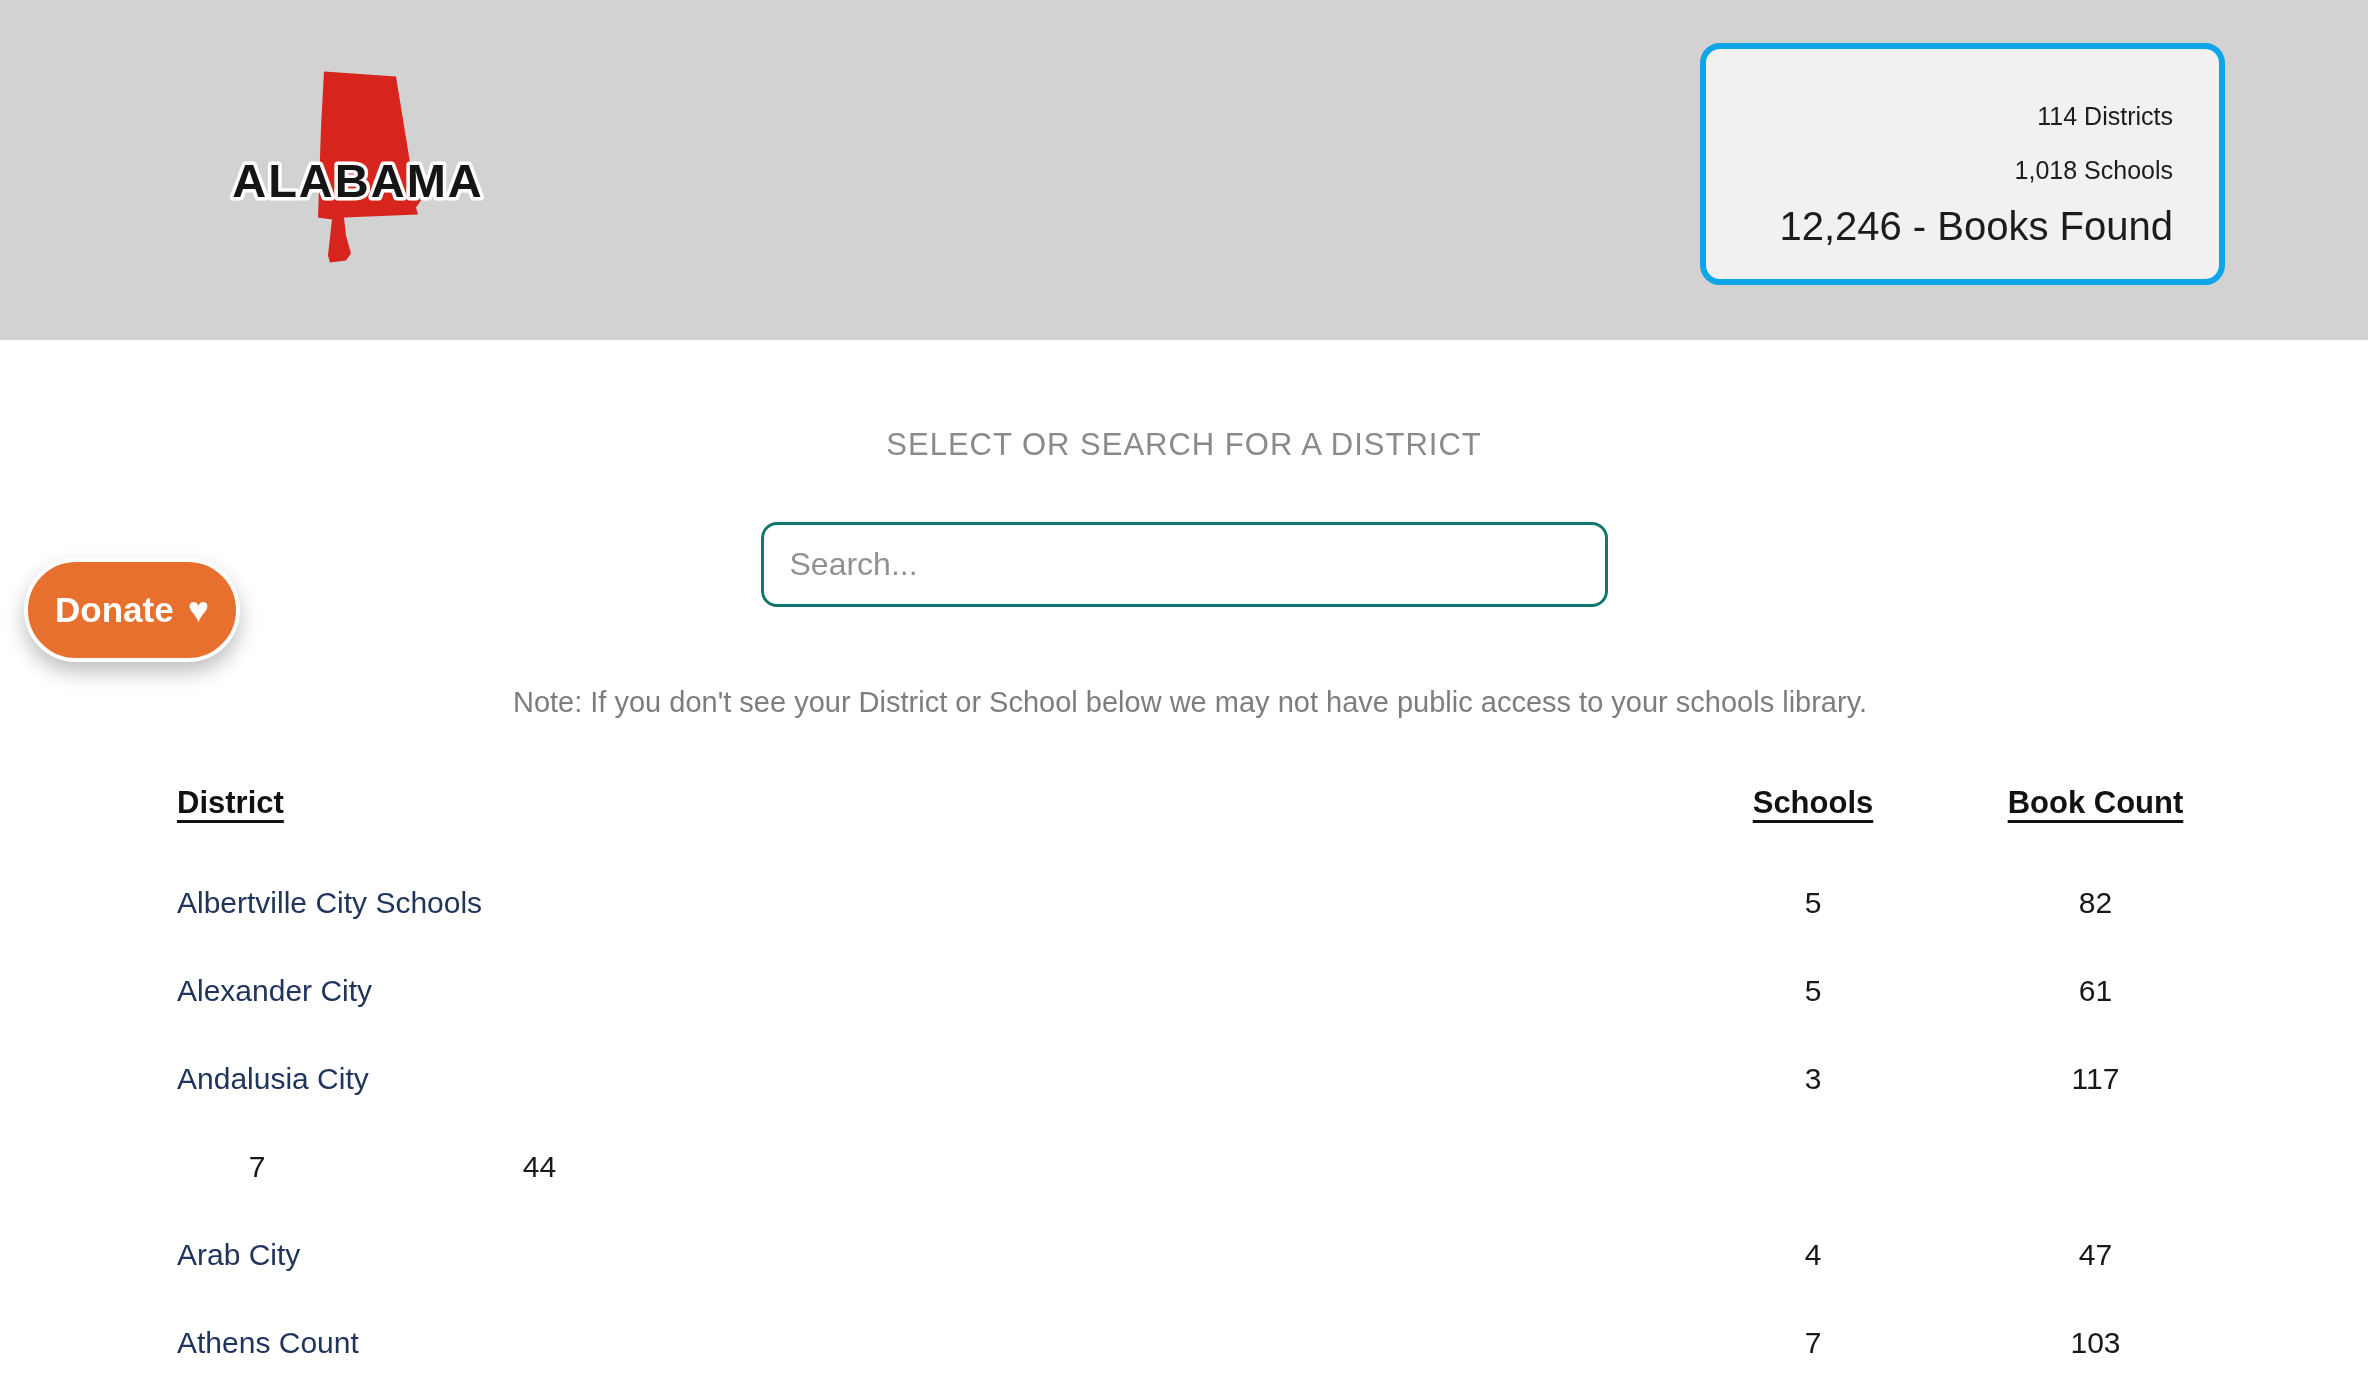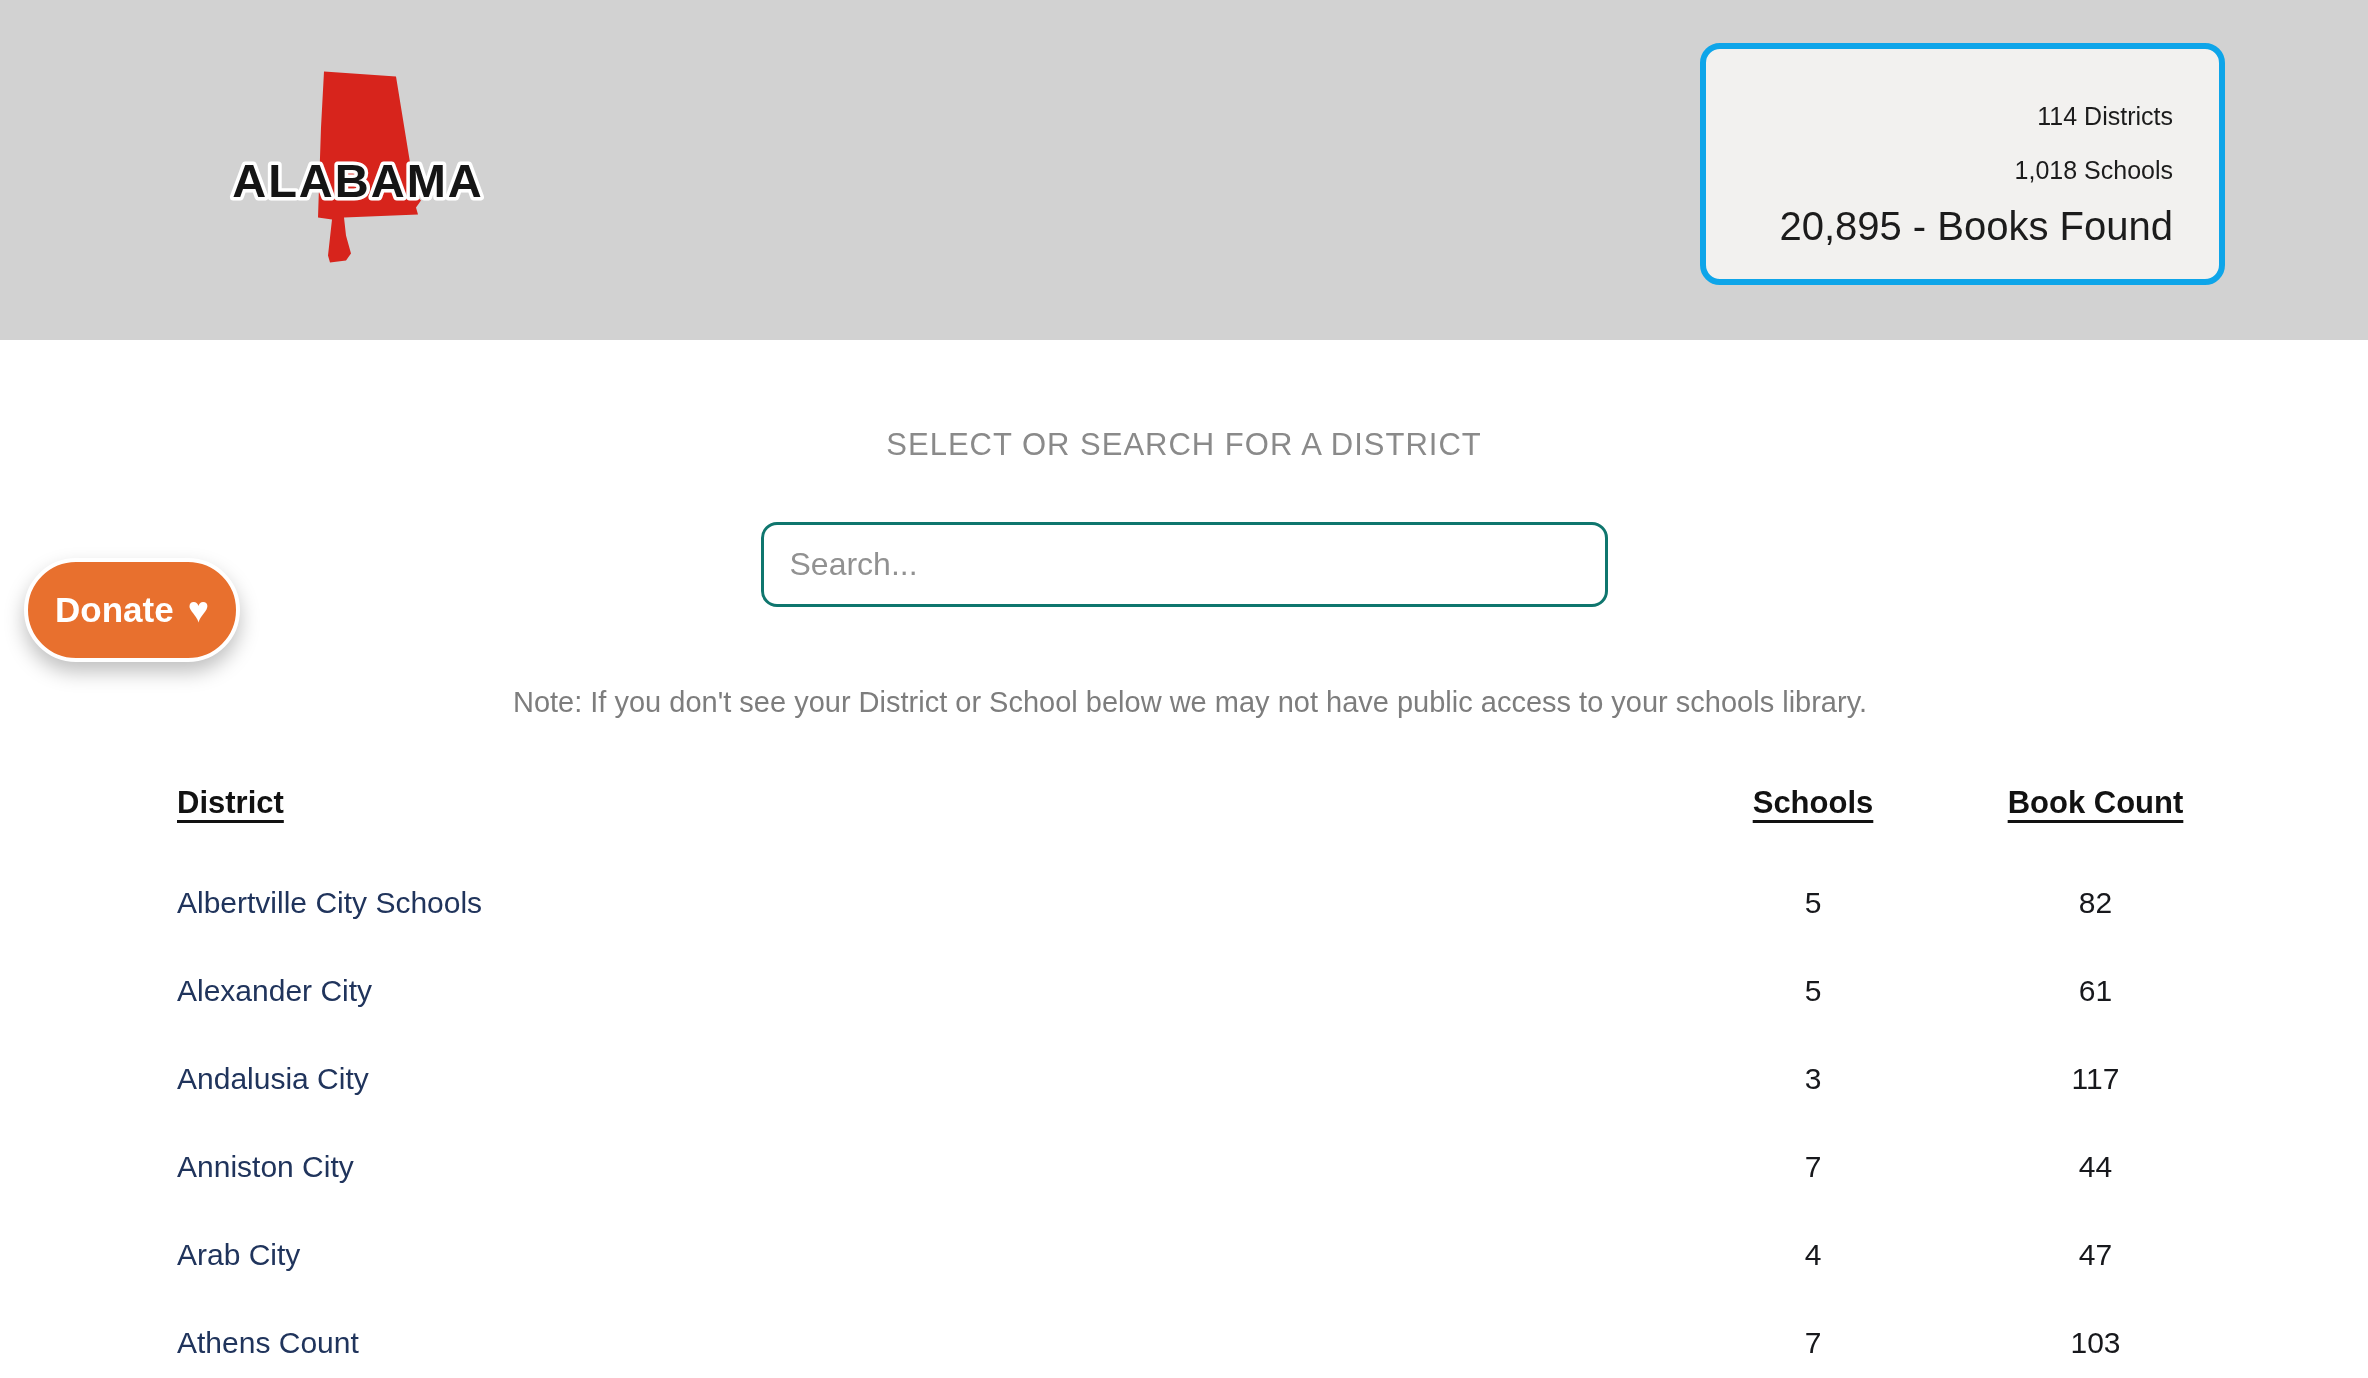--- a/index.html
+++ b/index.html
@@ -134,21 +134,21 @@
         <path fill="#d7241c" d="M 100,4 L 172,9 L 186,95 L 192,128 L 197,133 L 192,140 L 194,147
                  L 120,150 L 122,168 L 127,186 L 122,193 L 106,195 L 104,188
                  L 108,152 L 94,150 L 97,60 Z"></path>
         <text x="134" y="129" text-anchor="middle" font-family="Liberation Sans, sans-serif" font-size="47" font-weight="800" letter-spacing="2" fill="#151515" stroke="#ffffff" stroke-width="7" paint-order="stroke" stroke-linejoin="round">ALABAMA</text>
       </svg>
     </div>
 
     <div class="stats">
       <div class="stat-small">114 Districts</div>
       <div class="stat-small">1,018 Schools</div>
-      <div class="stat-big">20,895 - Books Found</div>
+      <div class="stat-big">12,246 - Books Found</div>
     </div>
 
   </header>
 
   <main>
 
     <h2 class="select-heading">SELECT OR SEARCH FOR A DISTRICT</h2>
 
     <input type="text" class="search-input" placeholder="Search..." style="">
 
@@ -174,21 +174,20 @@
         <div class="cell-book">61</div>
       </div>
 
       <div class="row row-body">
         <a class="cell-district district-link">Andalusia City</a>
         <div class="cell-schools">3</div>
         <div class="cell-book">117</div>
       </div>
 
       <div class="row row-body">
-        <a class="cell-district district-link">Anniston City</a>
         <div class="cell-schools">7</div>
         <div class="cell-book">44</div>
       </div>
 
       <div class="row row-body">
         <a class="cell-district district-link">Arab City</a>
         <div class="cell-schools">4</div>
         <div class="cell-book">47</div>
       </div>
 

